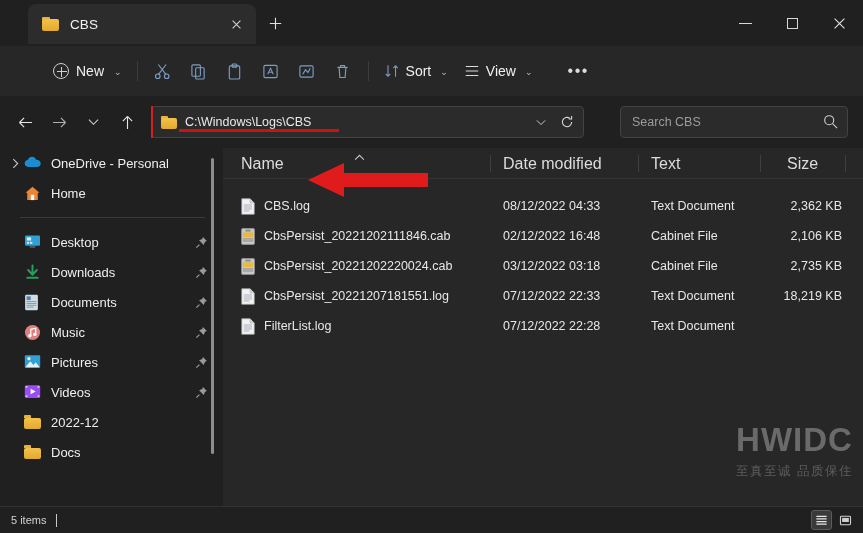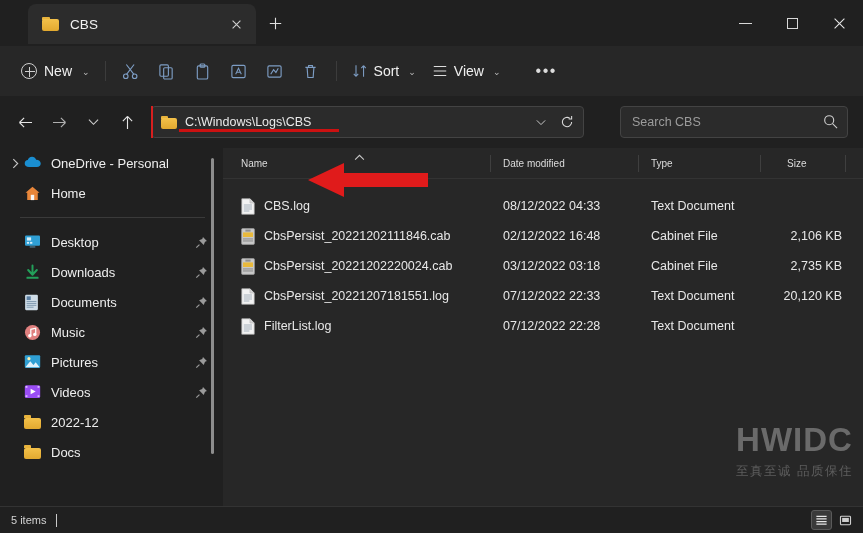--- a/index.html
+++ b/index.html
@@ -69,21 +69,21 @@
     display:flex; align-items:center; justify-content:center;
   }
   .wc-min { width: 13px; height: 1px; background:#d8d8d8; }
   .wc-max { width: 11px; height: 11px; border:1.2px solid #d8d8d8; }
 
   
   .toolbar {
     position: absolute; top: 46px; left: 0;
     width: 863px; height: 50px;
     background: #272727;
-    display: flex; align-items: center;
+    display: flex; align-items: center; padding-left: 32px;
   }
   .tb-new {
     display:flex; align-items:center; height:32px;
     margin-left: 14px; padding: 0 8px 0 7px; border-radius:4px;
     gap: 7px;
   }
   .circ-plus {
     width:16px; height:16px; border-radius:50%; border:1.3px solid #cfcfcf;
     position:relative; flex:0 0 auto;
   }
@@ -182,21 +182,21 @@
   .filepane {
     position:absolute; left:223px; top:0; width:640px; height:358px;
     background:#272727;
   }
   .colheader {
     position:relative; height:31px; width:640px;
     border-bottom:1px solid #333333;
   }
   .col {
     position:absolute; top:0; height:31px; display:flex; align-items:center;
-    font-size:10px; color:#dcdcdc;
+    font-size:16px; color:#dcdcdc;
   }
   .colline { position:absolute; top:7px; width:1px; height:17px; background:#3f3f3f; }
   .sortarrow { position:absolute; top:5px; font-size:9px; color:#cacaca; }
   .rows { position:absolute; top:31px; left:0; width:640px;margin-top:12px; }
   .row { position:relative; height:30px; }
   .cell { position:absolute; top:0; height:30px; display:flex; align-items:center;
     font-size:12.5px; color:#e8e8e8; white-space:nowrap; }
   .cell.right { justify-content:flex-end; }
   .fileicon { position:absolute; left:18px; top:7px; width:14px; height:17px; }
   .watermark {
@@ -495,36 +495,37 @@
     </div>
 
     <div class="filepane">
       <div class="colheader" id="colheader">
           <div class="col" style="left: 18px;">Name</div>
           <div class="sortarrow" style="left: 131px;"><svg width="11" height="7" viewBox="0 0 12 8">
               <path d="M1 6.5 L6 1.5 L11 6.5" stroke="#cacaca" stroke-width="1.2" fill="none"></path>
             </svg></div>
           <div class="col" style="left: 280px;">Date modified</div>
           <div class="colline" style="left: 267px;"></div>
-          <div class="col" style="left: 428px;">Type</div>
+          <div class="col" style="left: 428px;">Text</div>
           <div class="colline" style="left: 415px;"></div>
           <div class="col" style="left: 518px; margin-left: 46px;">Size</div>
           <div class="colline" style="left: 537px;"></div>
           <div class="colline" style="left: 622px;"></div>
         </div>
       <div class="rows" id="rows">
           <div class="row">
             <span class="fileicon"><svg width="14" height="17" viewBox="0 0 14 17">
                 <path d="M0.8 0.8 H9 L13.2 5 V16.2 H0.8 Z" fill="#f2f2f2" stroke="#b9b9b9" stroke-width="0.7"></path>
                 <path d="M9 0.8 V5 H13.2" fill="#d6d6d6" stroke="#b9b9b9" stroke-width="0.7"></path>
                 <path d="M2.8 7 H11 M2.8 9 H11 M2.8 11 H11 M2.8 13 H8.4" stroke="#9aa7b4" stroke-width="0.85"></path>
               </svg></span>
             <div class="cell" style="left: 41px; width: 235px;">CBS.log</div>
             <div class="cell" style="left: 280px; width: 140px;">08/12/2022 04:33</div>
             <div class="cell" style="left: 428px; width: 120px;">Text Document</div>
+            <div class="cell right" style="left: 500px; width: 119px;">2,362 KB</div>
           </div>
           <div class="row">
             <span class="fileicon"><svg width="14" height="17" viewBox="0 0 14 17">
                 <rect x="0.6" y="0.6" width="12.8" height="15.8" rx="1" fill="#c9c9c9" stroke="#9d9d9d" stroke-width="0.7"></rect>
                 <rect x="2" y="4.4" width="10" height="4.6" fill="#e8b93c"></rect>
                 <rect x="2" y="10.4" width="10" height="1.1" fill="#8e8e8e"></rect>
                 <rect x="2" y="12.4" width="10" height="1.1" fill="#8e8e8e"></rect>
                 <rect x="4.4" y="1.6" width="5.2" height="2" fill="#8e8e8e"></rect>
               </svg></span>
             <div class="cell" style="left: 41px; width: 235px;">CbsPersist_20221202111846.cab</div>
@@ -547,21 +548,21 @@
           </div>
           <div class="row">
             <span class="fileicon"><svg width="14" height="17" viewBox="0 0 14 17">
                 <path d="M0.8 0.8 H9 L13.2 5 V16.2 H0.8 Z" fill="#f2f2f2" stroke="#b9b9b9" stroke-width="0.7"></path>
                 <path d="M9 0.8 V5 H13.2" fill="#d6d6d6" stroke="#b9b9b9" stroke-width="0.7"></path>
                 <path d="M2.8 7 H11 M2.8 9 H11 M2.8 11 H11 M2.8 13 H8.4" stroke="#9aa7b4" stroke-width="0.85"></path>
               </svg></span>
             <div class="cell" style="left: 41px; width: 235px;">CbsPersist_20221207181551.log</div>
             <div class="cell" style="left: 280px; width: 140px;">07/12/2022 22:33</div>
             <div class="cell" style="left: 428px; width: 120px;">Text Document</div>
-            <div class="cell right" style="left: 500px; width: 119px;">20,120 KB</div>
+            <div class="cell right" style="left: 500px; width: 119px;">18,219 KB</div>
           </div>
           <div class="row">
             <span class="fileicon"><svg width="14" height="17" viewBox="0 0 14 17">
                 <path d="M0.8 0.8 H9 L13.2 5 V16.2 H0.8 Z" fill="#f2f2f2" stroke="#b9b9b9" stroke-width="0.7"></path>
                 <path d="M9 0.8 V5 H13.2" fill="#d6d6d6" stroke="#b9b9b9" stroke-width="0.7"></path>
                 <path d="M2.8 7 H11 M2.8 9 H11 M2.8 11 H11 M2.8 13 H8.4" stroke="#9aa7b4" stroke-width="0.85"></path>
               </svg></span>
             <div class="cell" style="left: 41px; width: 235px;">FilterList.log</div>
             <div class="cell" style="left: 280px; width: 140px;">07/12/2022 22:28</div>
             <div class="cell" style="left: 428px; width: 120px;">Text Document</div>

